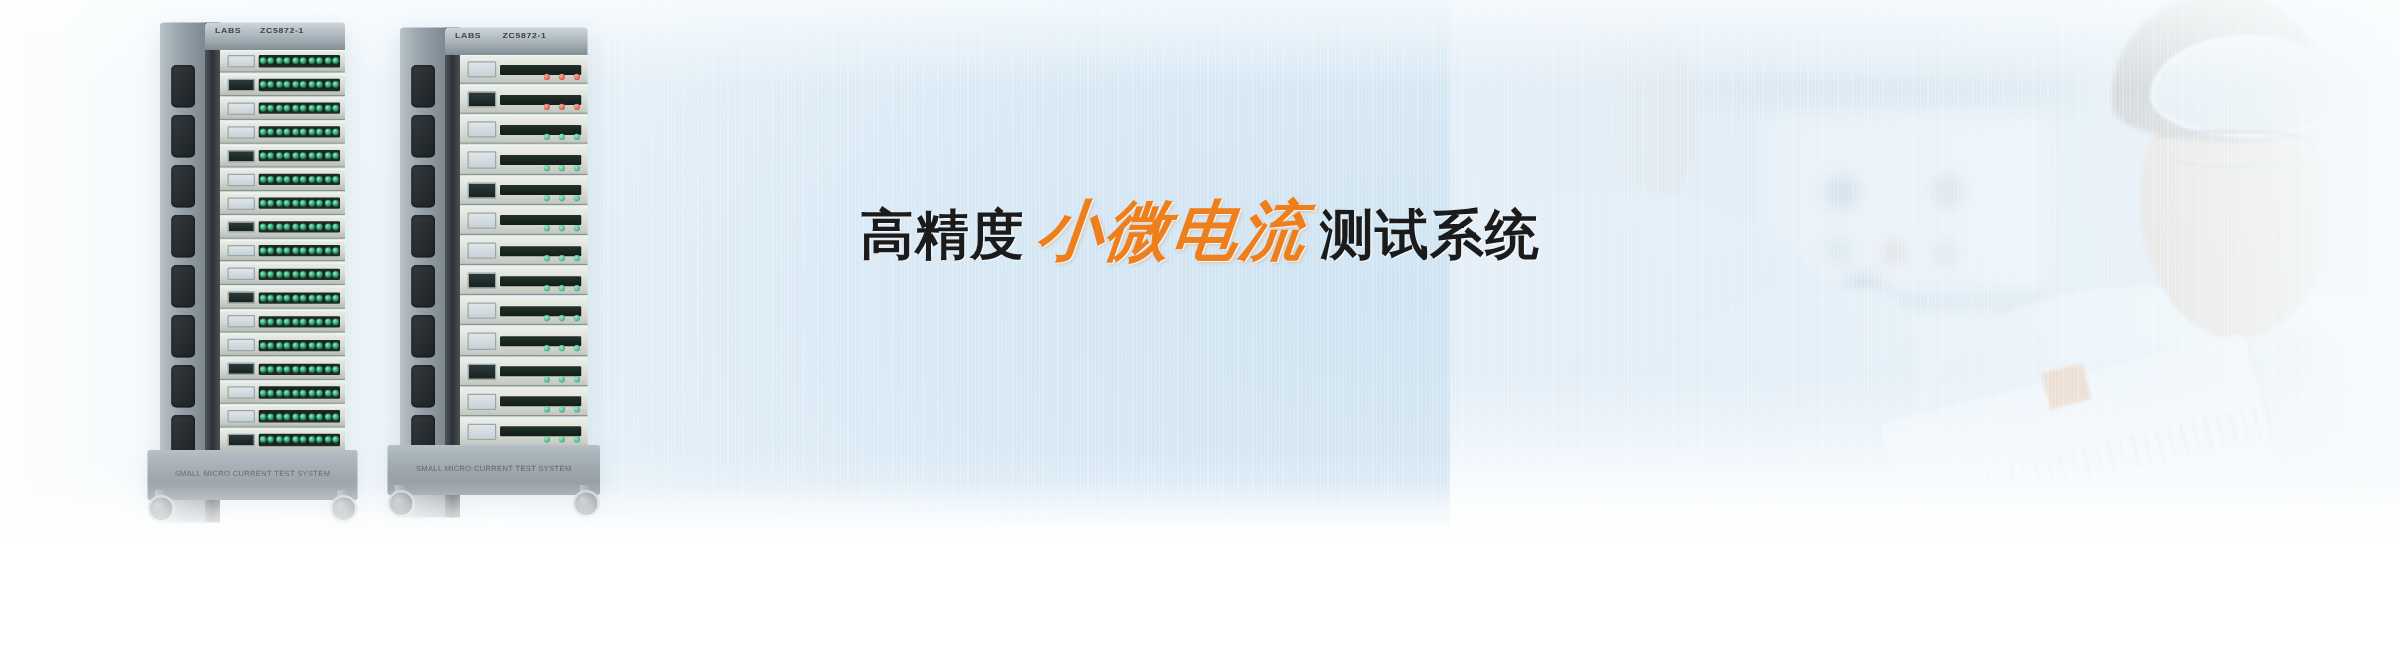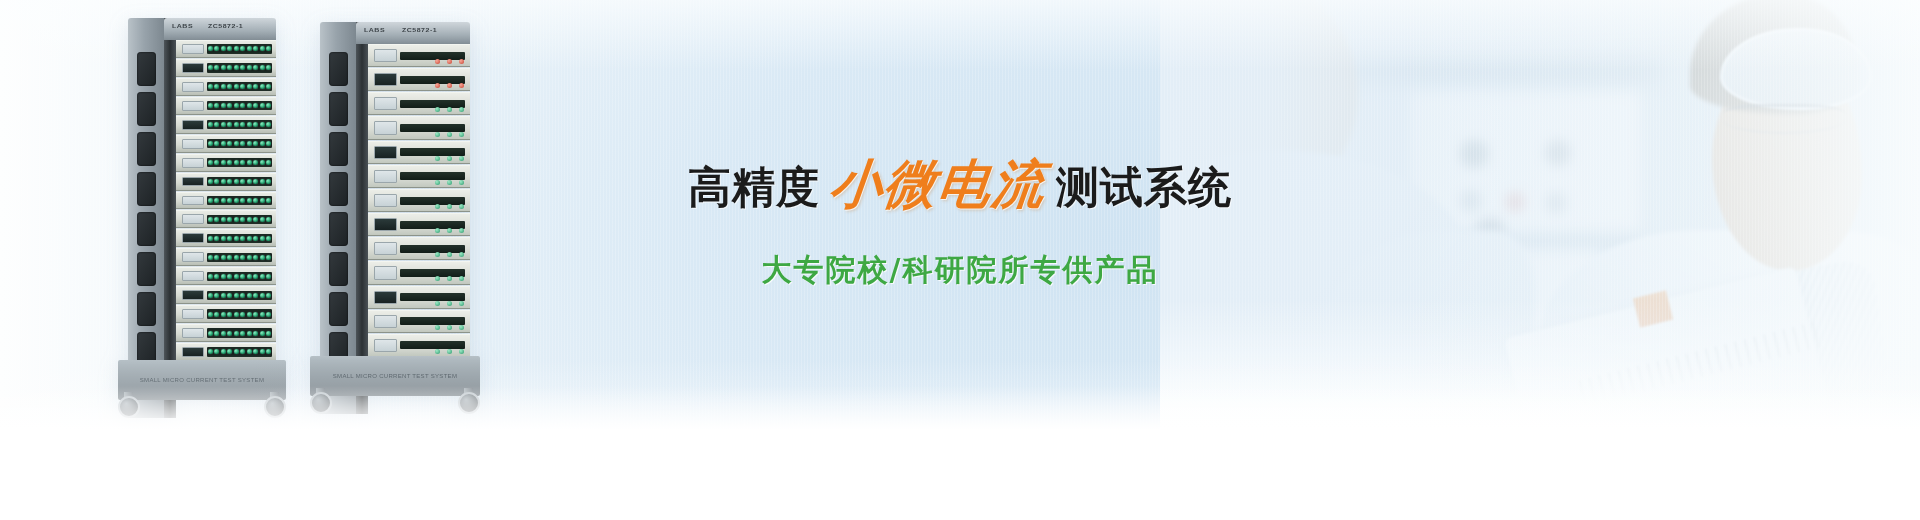--- a/index.html
+++ b/index.html
@@ -894,19 +894,18 @@
     <div class="caster-stem" style="left:144px;"></div>
     <div class="caster" style="left:138px;"></div>
   </div>
 
   <div class="text-block">
     <div class="title-line">
       <span class="t-black">高精度</span>
       <span class="t-orange">小微电流</span>
       <span class="t-black">测试系统</span>
     </div>
-    <div class="subtitle-cn">大专院校/科研院所专供产品</div>
   </div>
 
   <div class="bg-bottom-fade"></div>
   <div class="white-strip-fade"></div>
   <div class="white-strip"></div>
 </div>
 
 </body></html>

